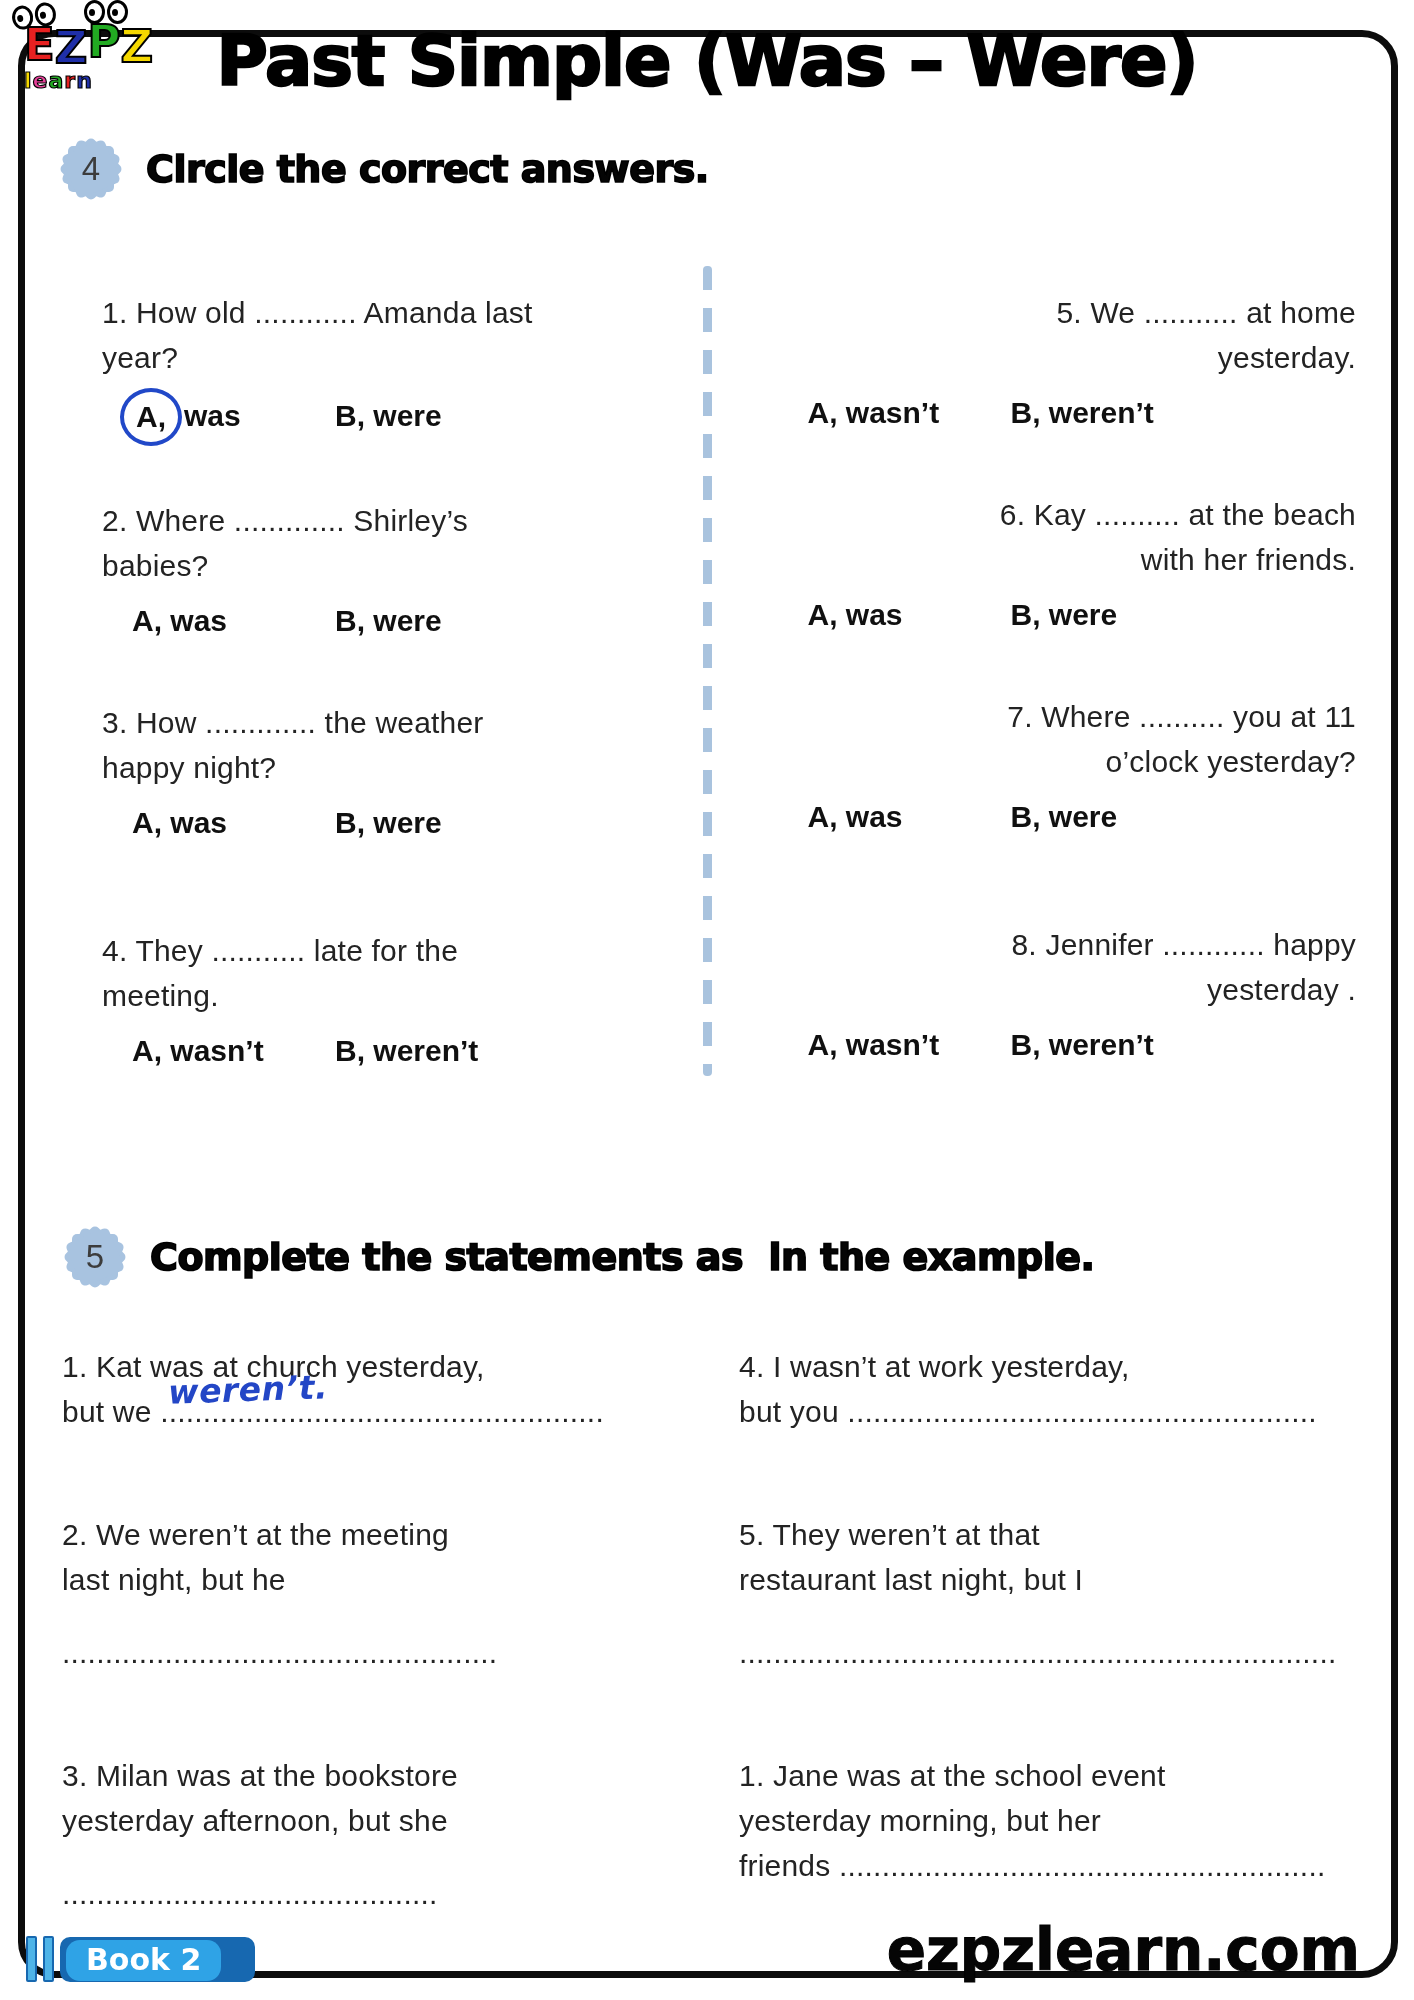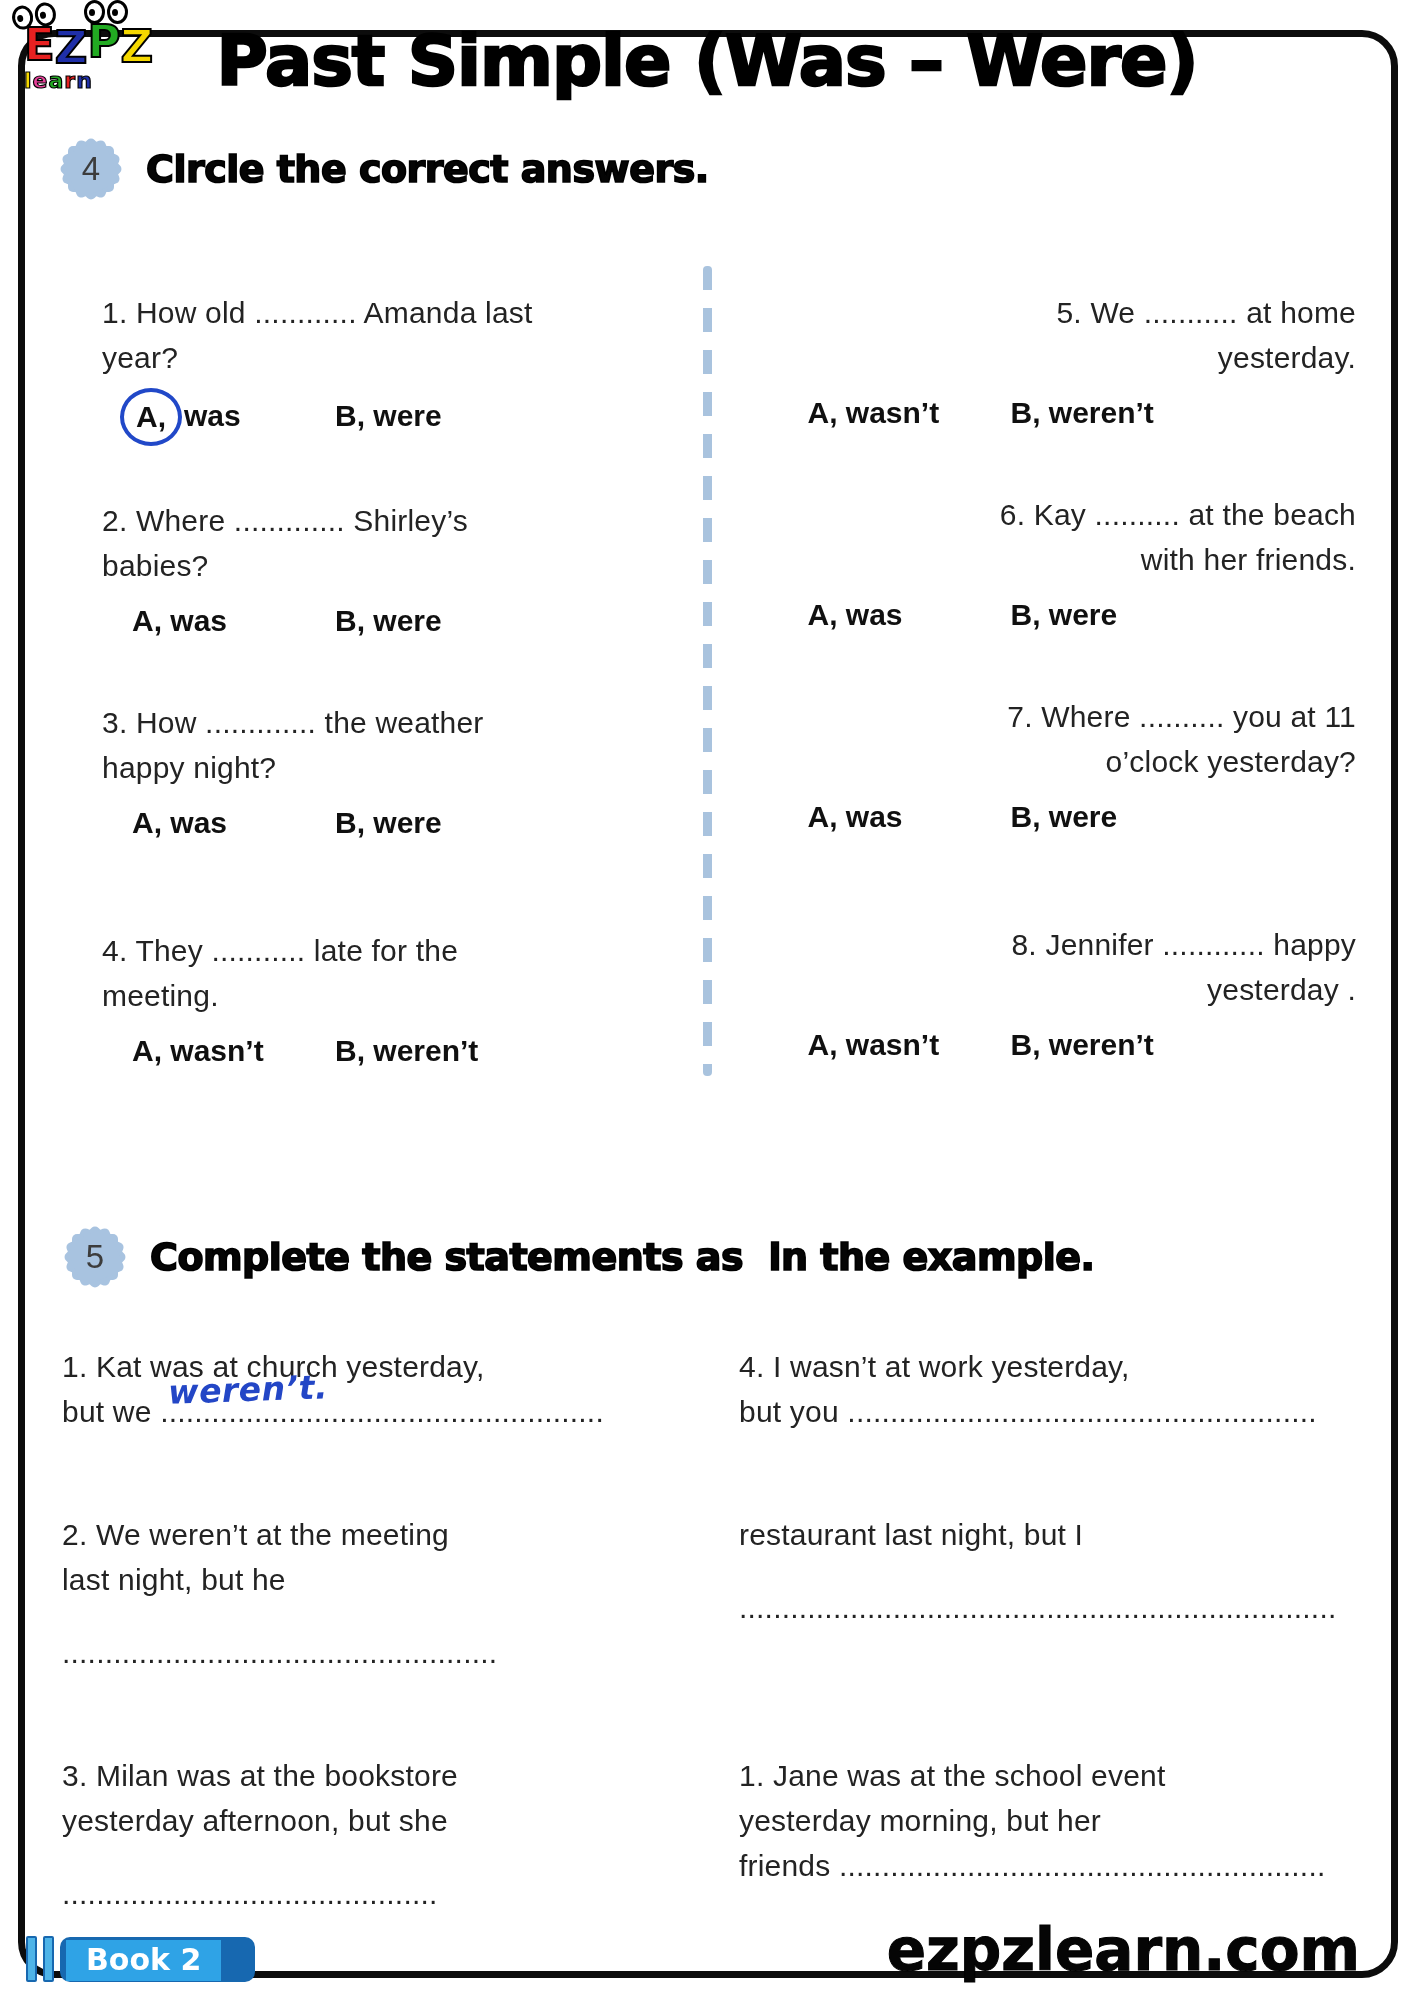--- a/index.html
+++ b/index.html
@@ -70,21 +70,21 @@
   .blank{position:relative;display:inline-block;}
   .handwritten{
     position:absolute;left:8px;top:-22px;color:#2346c6;
     font-family:"DejaVu Sans",sans-serif;font-style:italic;font-weight:700;
     font-size:33px;transform:rotate(-2deg);letter-spacing:.5px;white-space:nowrap;
   }
   
   .book-badge{position:absolute;left:26px;bottom:18px;display:flex;align-items:center;gap:6px;z-index:4;}
   .bar{width:7px;height:42px;background:#4fb4e8;border:2px solid #1768b0;border-radius:2px;}
   .badge-outer{background:#1768b0;border-radius:10px;padding:5px 34px 5px 6px;}
-  .badge-inner{background:#2fa3e6;border-radius:0;padding:2px 20px 4px;color:#fff;
+  .badge-inner{background:#2fa3e6;border-radius:14px;padding:2px 20px 4px;color:#fff;
     font-family:"DejaVu Sans",sans-serif;font-weight:800;font-size:30px;}
   .site{
     position:absolute;right:54px;bottom:16px;z-index:4;color:#050505;
     font-family:"DejaVu Sans",sans-serif;font-weight:800;font-size:58px;-webkit-text-stroke:1px #000;
   }
 </style>
 </head>
 <body>
 
 <div class="sheet">
@@ -245,20 +245,21 @@
       </div>
     </div>
 
     <div class="it r2c1">
       <div class="iline">2. We weren’t at the meeting</div>
       <div class="iline">last night, but he</div>
       <div class="iline dotsline">...................................................</div>
     </div>
 
     <div class="it r2c2">
+      <div class="iline">5. They weren’t at that</div>
       <div class="iline">restaurant last night, but I</div>
       <div class="iline dotsline">......................................................................</div>
     </div>
 
     <div class="it r3c1">
       <div class="iline">3. Milan was at the bookstore</div>
       <div class="iline">yesterday afternoon, but she</div>
       <div class="iline dotsline">............................................</div>
     </div>
 

